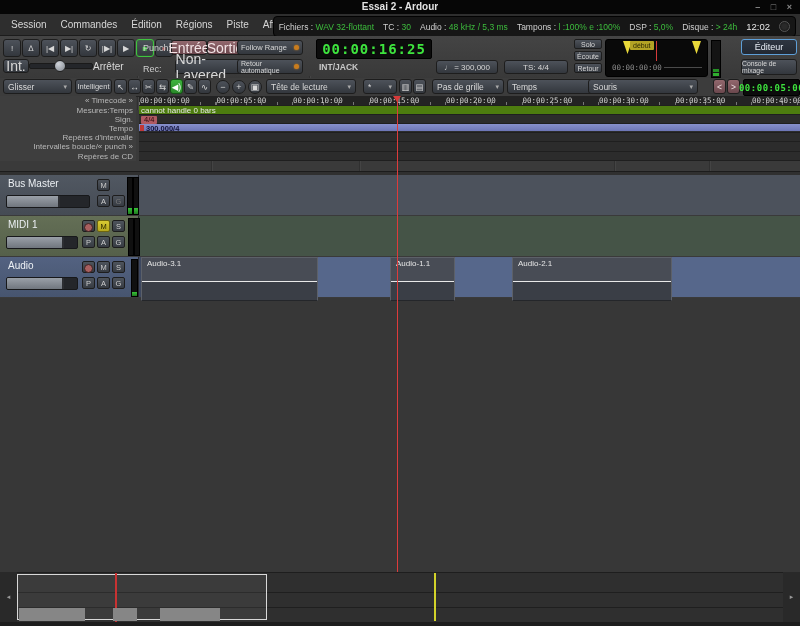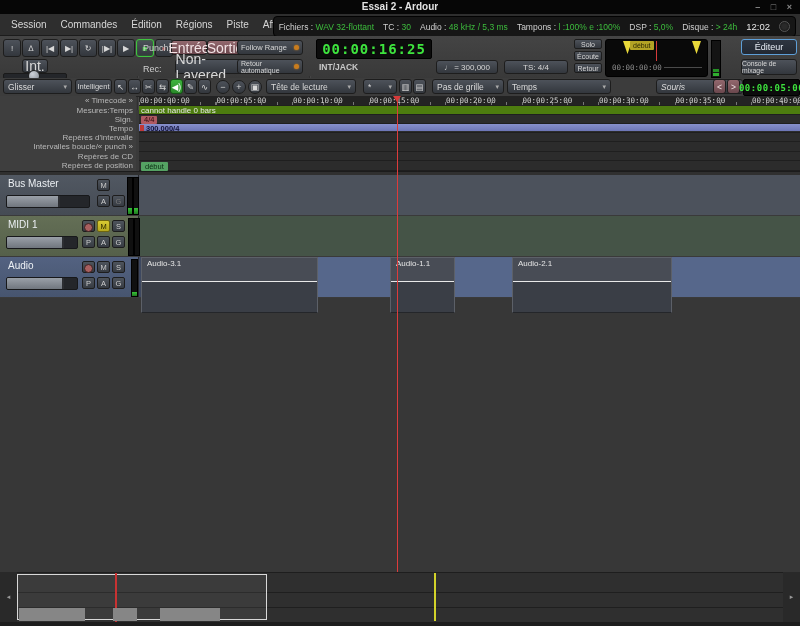--- a/index.html
+++ b/index.html
@@ -86,21 +86,21 @@
   .sbtn{position:absolute;width:13px;height:12px;box-sizing:border-box;border:1px solid #1d1d1d;border-radius:2px;
         background:linear-gradient(#4e545c,#363b42);color:#ccc;font-size:7.5px;text-align:center;line-height:11px;}
   .sbtn.yellow{background:linear-gradient(#d8ca32,#b6a81e);color:#2a2600;border-color:#6e6510;}
   .sbtn.dim{color:#777;}
   .recdot{display:inline-block;width:7px;height:7px;border-radius:50%;background:#a85f5f;border:1px solid #3c2222;vertical-align:middle;margin-top:1px;}
   .fader{position:absolute;left:6px;width:82px;height:11px;background:#24262a;border:1px solid #17181a;border-radius:2px;overflow:hidden;}
   .fader i{position:absolute;left:0;top:0;bottom:0;background:linear-gradient(#9aa0a8,#70767e);border-right:2px solid #2c2e32;}
   .hmeter{position:absolute;top:2px;width:4px;height:36px;background:#101010;border:1px solid #000;}
   .hmeter i{position:absolute;left:0;right:0;bottom:0;height:6px;background:linear-gradient(#38c438,#1f7a1f);}
   .lane{position:absolute;left:139px;right:0;top:0;height:40px;}
-  .region{position:absolute;top:0;height:56px;box-sizing:border-box;border:1px solid #5c6068;border-bottom-color:#24262a;
+  .region{position:absolute;top:0;height:44px;box-sizing:border-box;border:1px solid #5c6068;border-bottom-color:#24262a;
           background:linear-gradient(#484c55 0 23px,#3a3e46 23px);}
   .region::after{content:"";position:absolute;left:0;right:0;top:23px;height:1px;background:#e9e9e9;}
   .region .rname{position:absolute;left:5px;top:1px;font-size:8px;color:#e6e6e6;}
   #playhead{left:397px;top:96px;width:1px;height:476px;background:#dd3b3b;z-index:30;}
   #playhead-head{left:393px;top:96px;width:0;height:0;border-left:4px solid transparent;border-right:4px solid transparent;
                  border-top:6px solid #d63a3a;z-index:31;}
   
   #summary{left:0;top:572px;width:800px;height:50px;background:#2f2f2f;border-top:1px solid #1e1e1e;}
   #sum-left{left:0;top:572px;width:17px;height:50px;background:#292929;color:#999;font-size:7px;line-height:50px;text-align:center;}
   #sum-right{left:783px;top:572px;width:17px;height:50px;background:#292929;color:#999;font-size:7px;line-height:50px;text-align:center;}
@@ -169,21 +169,21 @@
           <span class="glyph">▶</span>
         </span>
         <span class="tbtn stop-active">
           <span class="glyph">■</span>
         </span>
         <span class="tbtn rec">
           <span class="glyph">●</span>
         </span>
       </div>
 
-    <div class="abs" style="left:3px;top:23px;display:flex;align-items:center;flex-direction:column;">
+    <div class="abs" style="left:3px;top:23px;display:flex;align-items:center;">
       <span class="tbtn" style="width:26px;height:14px;">Int.</span>
       <span id="shuttle-track">
           <i id="shuttle-thumb"></i>
         </span>
       <span style="font-size:10px;color:#dadada;">Arrêter</span>
     </div>
 
     <div class="vsep" style="left:137px;"></div>
 
     <div class="abs" style="left:143px;top:4px;display:flex;align-items:center;">
@@ -281,21 +281,21 @@
       </span>
     <span class="abs tbtn toolbtn" style="left:399px;top:1px;">▥</span>
     <span class="abs tbtn toolbtn" style="left:413px;top:1px;">▤</span>
     <span class="abs dd" style="left:432px;top:1px;width:72px;">
         <span>Pas de grille</span>
       </span>
     <span class="abs dd" style="left:507px;top:1px;width:104px;">
         <span>Temps</span>
       </span>
     <div class="vsep" style="left:614px;top:79px;height:16px;"></div>
-    <span class="abs dd" style="left:656px;top:1px;width:87px;font-style:italic;">
+    <span class="abs dd" style="left:588px;top:1px;width:110px;">
         <span>Souris</span>
       </span>
     <div class="vsep" style="left:709px;top:79px;height:16px;"></div>
     <span class="abs tbtn rose toolbtn" style="left:713px;top:1px;">&lt;</span>
     <span class="abs tbtn rose toolbtn" style="left:727px;top:1px;">&gt;</span>
     <span class="abs clockbox" id="nudge-clock" style="left:743px;top:1px;width:55px;height:15px;">00:00:05:00</span>
   </div>
 
   <div class="ruler-row" id="rrow0" style="top:96px;height:10px;">
     <span class="ruler-label" style="line-height:10px;">« Timecode »</span>
@@ -335,26 +335,20 @@
     <span class="ruler-label" style="line-height:9px;">Repères d'intervalle</span>
     <span class="ruler-canvas"></span>
   </div>
   <div class="ruler-row" style="top:142px;height:10px;">
     <span class="ruler-label" style="line-height:10px;">Intervalles boucle/« punch »</span>
     <span class="ruler-canvas"></span>
   </div>
   <div class="ruler-row" style="top:152px;height:9px;">
     <span class="ruler-label" style="line-height:9px;">Repères de CD</span>
     <span class="ruler-canvas"></span>
-  </div>
-  <div class="ruler-row" style="top:161px;height:10px;">
-    <span class="ruler-label" style="line-height:10px;">Repères de position</span>
-    <span class="ruler-canvas">
-        <span id="pos-marker-tag">début</span>
-      </span>
   </div>
   <div class="abs" style="left:0;top:171px;width:800px;height:4px;background:#303030;border-top:1px solid #1c1c1c;"></div>
 
   <div class="abs" style="left:0;top:298px;width:800px;height:274px;background:#373737;"></div>
 
   <div class="track-row" style="top:175px;">
     <div class="lane" style="background:#4c525c;"></div>
     <div class="thead" style="background:linear-gradient(#515862,#454b54);">
       <span class="tname">Bus Master</span>
       <span class="sbtn" style="left:97px;top:4px;">M</span>

